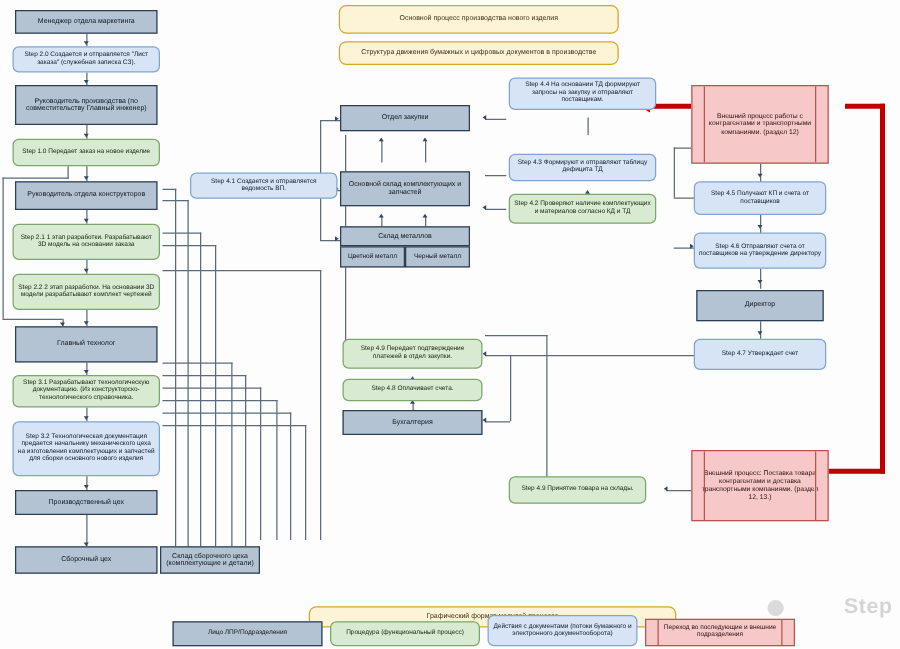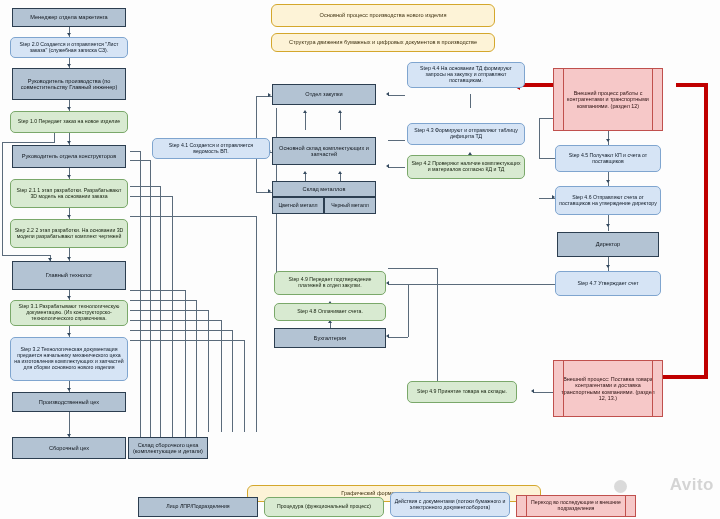--- a/index.html
+++ b/index.html
@@ -337,15 +337,15 @@
   <div class="node t-ext" style="left:553px;top:360px;width:110px;height:57px;">Внешний процесс: Поставка товара контрагентами и доставка транспортными компаниями. (раздел 12, 13.)</div>
 
   <div id="legend">
     <div class="lg t-actor" style="left:138px;top:14px;width:120px;height:20px;">Лицо ЛПР/Подразделения</div>
     <div class="lg t-proc" style="left:264px;top:14px;width:120px;height:20px;">Процедура (функциональный  процесс)</div>
     <div class="lg t-doc" style="left:390px;top:9px;width:120px;height:25px;">Действия с документами (потоки бумажного и электронного документооборота)</div>
     <div class="lg t-ext" style="left:516px;top:12px;width:120px;height:22px;">Переход во последующие и внешние подразделения</div>
   </div>
 
   <div class="wm-dot"></div>
-  <div class="wm">Avito</div>
+  <div class="wm">Step</div>
 
 </div>
 
 </body></html>

